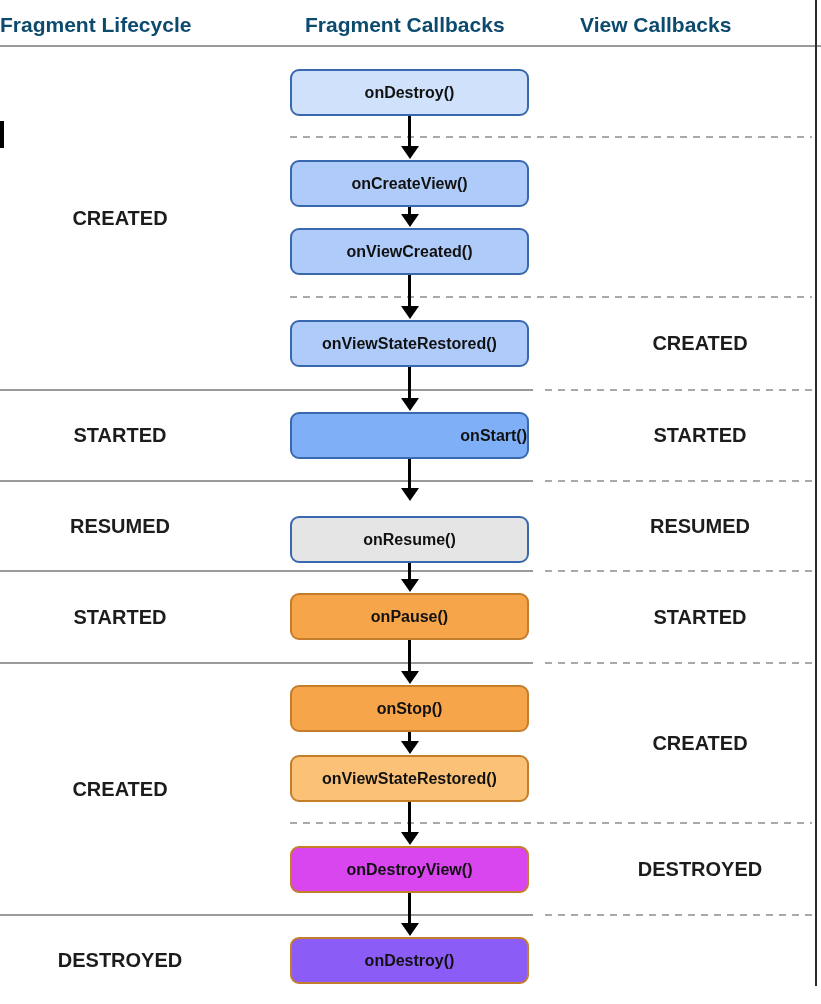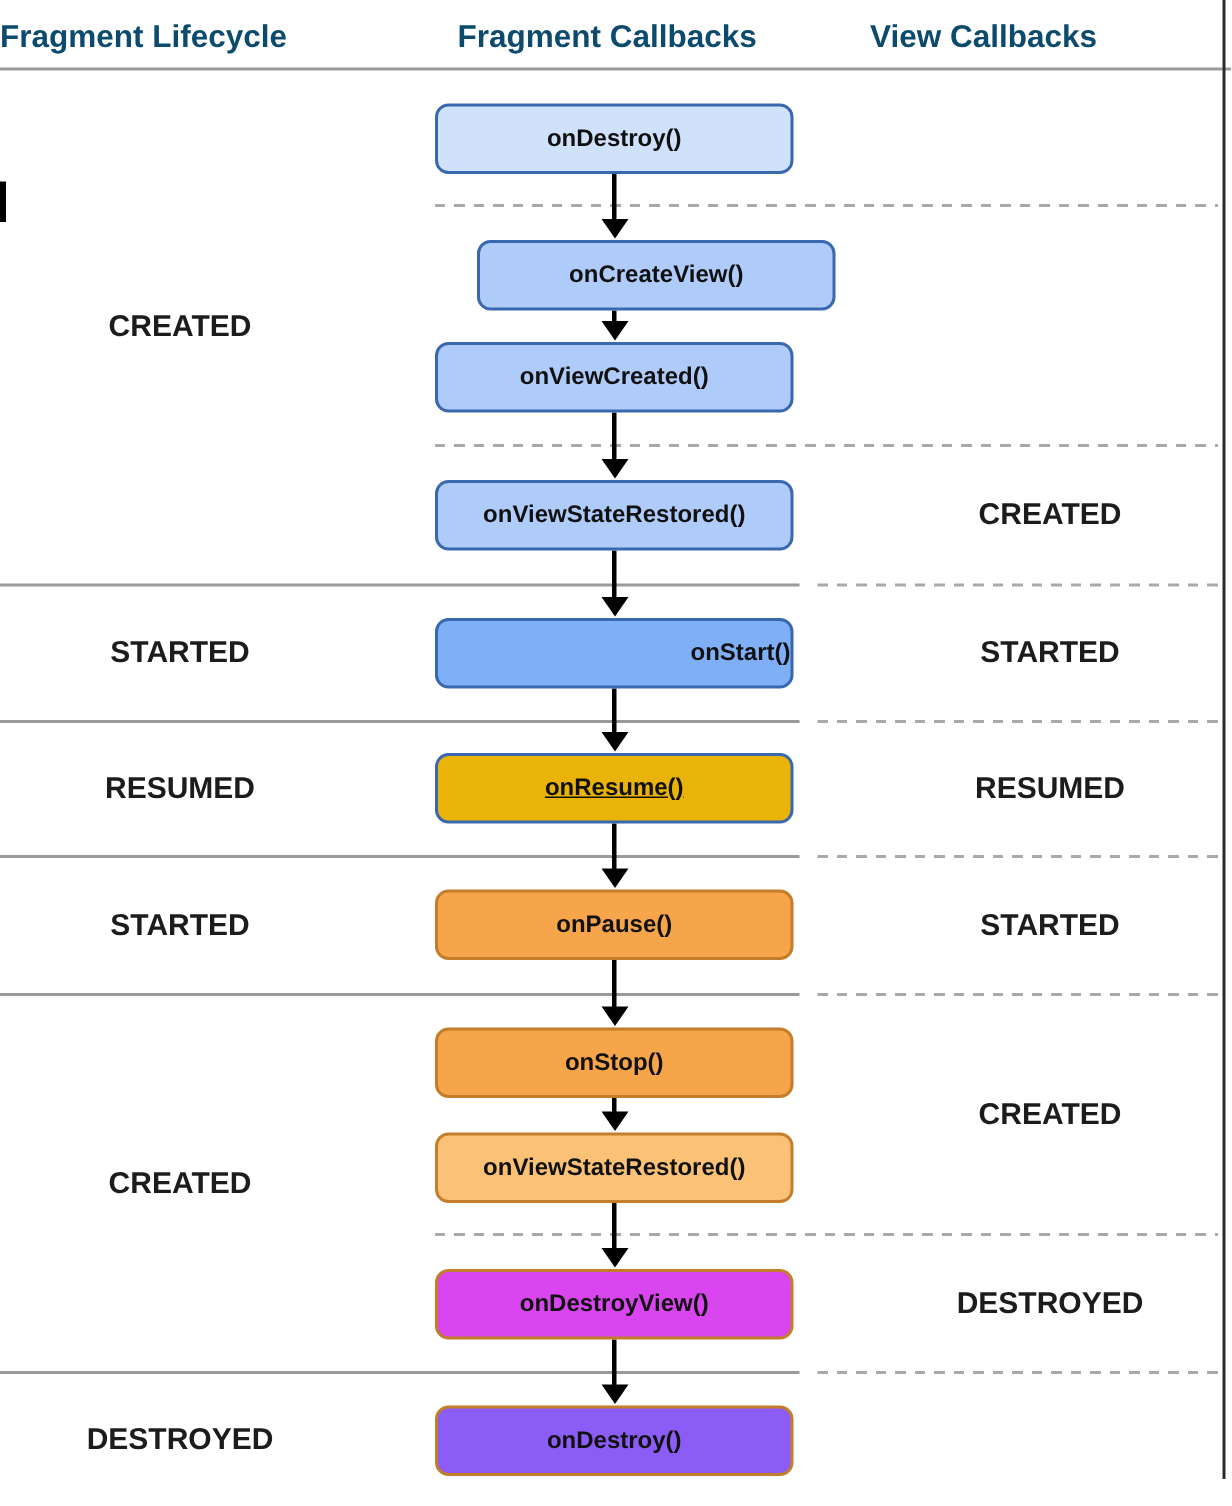--- a/index.html
+++ b/index.html
@@ -104,33 +104,33 @@
       <div class="head"></div>
     </div>
   <div class="arrow" style="top:893px;height:43px">
       <div class="shaft"></div>
       <div class="head"></div>
     </div>
 
   <div class="cb-box" style="top: 69px; background: rgb(207, 225, 251); border-color: rgb(58, 104, 174);">
       <span>onDestroy()</span>
     </div>
-  <div class="cb-box" style="top: 160px; background: rgb(174, 203, 250); border-color: rgb(58, 104, 174); margin-left: 28px;">
+  <div class="cb-box" style="top: 160px; background: rgb(174, 203, 250); border-color: rgb(58, 104, 174);">
       <span>onCreateView()</span>
     </div>
   <div class="cb-box" style="top: 228px; background: rgb(174, 203, 250); border-color: rgb(58, 104, 174);">
       <span>onViewCreated()</span>
     </div>
   <div class="cb-box" style="top: 320px; background: rgb(174, 203, 250); border-color: rgb(58, 104, 174); text-align: center;">
       <span>onViewStateRestored()</span>
     </div>
   <div class="cb-box" style="top: 412px; background: rgb(127, 176, 247); border-color: rgb(58, 104, 174); justify-content: flex-end;">
       <span>onStart()</span>
     </div>
-  <div class="cb-box" style="top: 502px; background: #eab308; border-color: rgb(58, 104, 174); text-decoration: underline;">
+  <div class="cb-box" style="top: 516px; background: #e5e5e5; border-color: rgb(58, 104, 174);">
       <span>onResume()</span>
     </div>
   <div class="cb-box" style="top: 593px; background: rgb(247, 165, 74); border-color: rgb(196, 125, 43);">
       <span>onPause()</span>
     </div>
   <div class="cb-box" style="top: 685px; background: rgb(247, 165, 74); border-color: rgb(196, 125, 43);">
       <span>onStop()</span>
     </div>
   <div class="cb-box" style="top: 755px; background: rgb(251, 194, 119); border-color: rgb(196, 125, 43);">
       <span>onViewStateRestored()</span>

